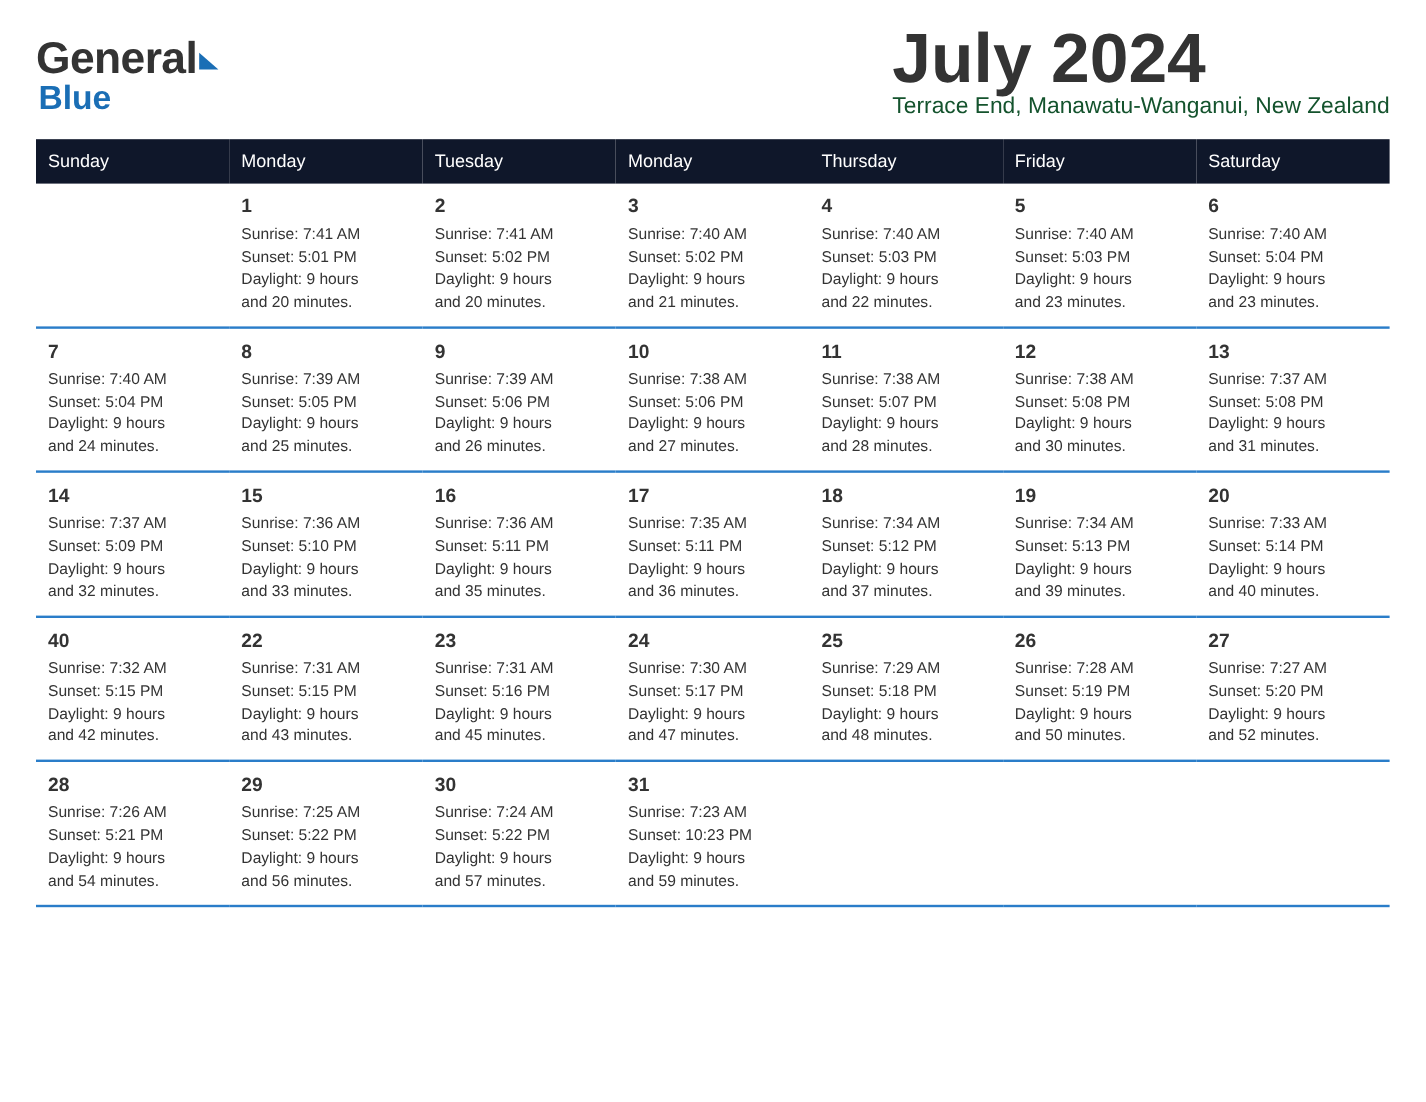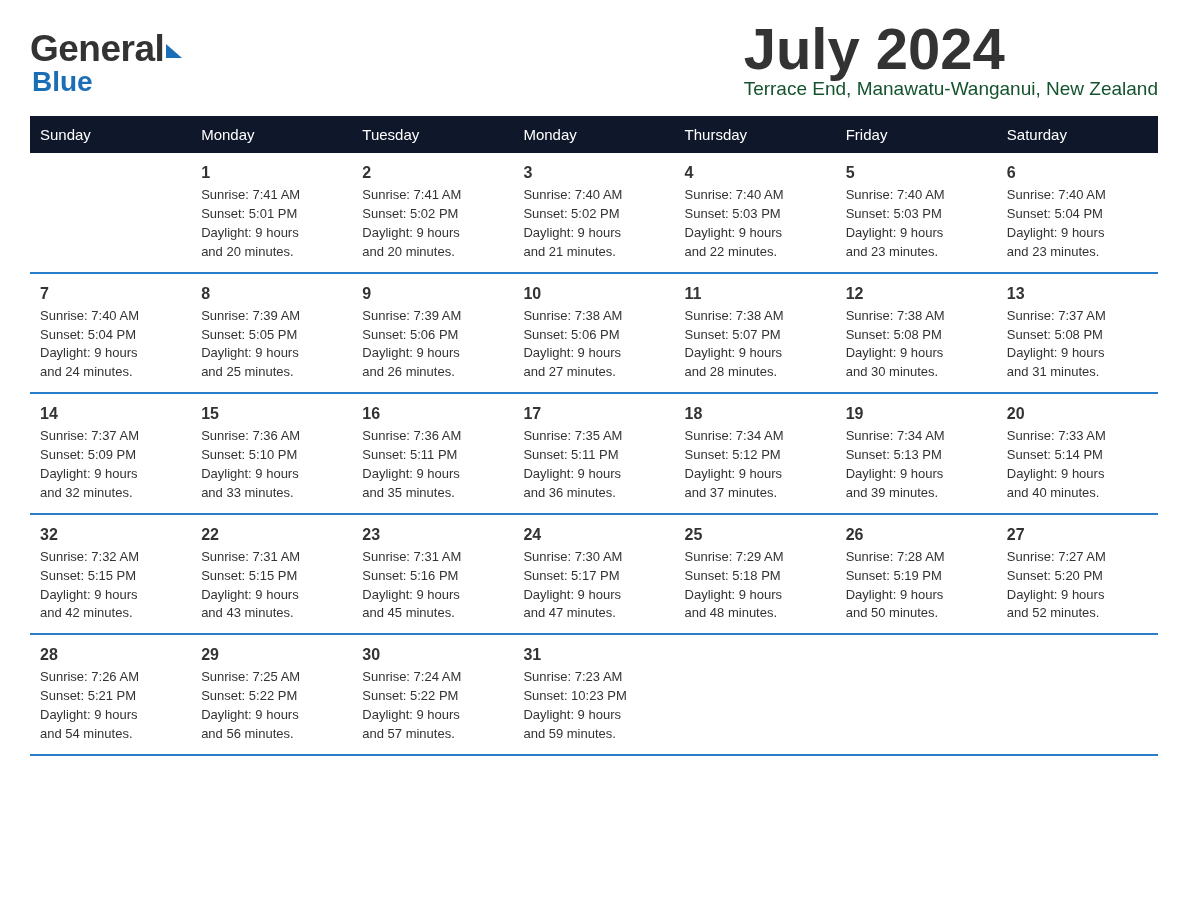--- a/index.html
+++ b/index.html
@@ -209,21 +209,21 @@
         <td><span class="day-num">19</span><span class="day-info" style="white-space: pre-line;">Sunrise: 7:34 AM
 Sunset: 5:13 PM
 Daylight: 9 hours
 and 39 minutes.</span></td>
         <td><span class="day-num">20</span><span class="day-info" style="white-space: pre-line; text-align: right;">Sunrise: 7:33 AM
 Sunset: 5:14 PM
 Daylight: 9 hours
 and 40 minutes.</span></td>
       </tr>
       <tr>
-        <td><span class="day-num">32</span><span class="day-info" style="white-space: pre-line;">Sunrise: 7:32 AM
+        <td><span class="day-num">40</span><span class="day-info" style="white-space: pre-line;">Sunrise: 7:32 AM
 Sunset: 5:15 PM
 Daylight: 9 hours
 and 42 minutes.</span></td>
         <td><span class="day-num">22</span><span class="day-info" style="white-space: pre-line;">Sunrise: 7:31 AM
 Sunset: 5:15 PM
 Daylight: 9 hours
 and 43 minutes.</span></td>
         <td><span class="day-num">23</span><span class="day-info" style="white-space: pre-line;">Sunrise: 7:31 AM
 Sunset: 5:16 PM
 Daylight: 9 hours

